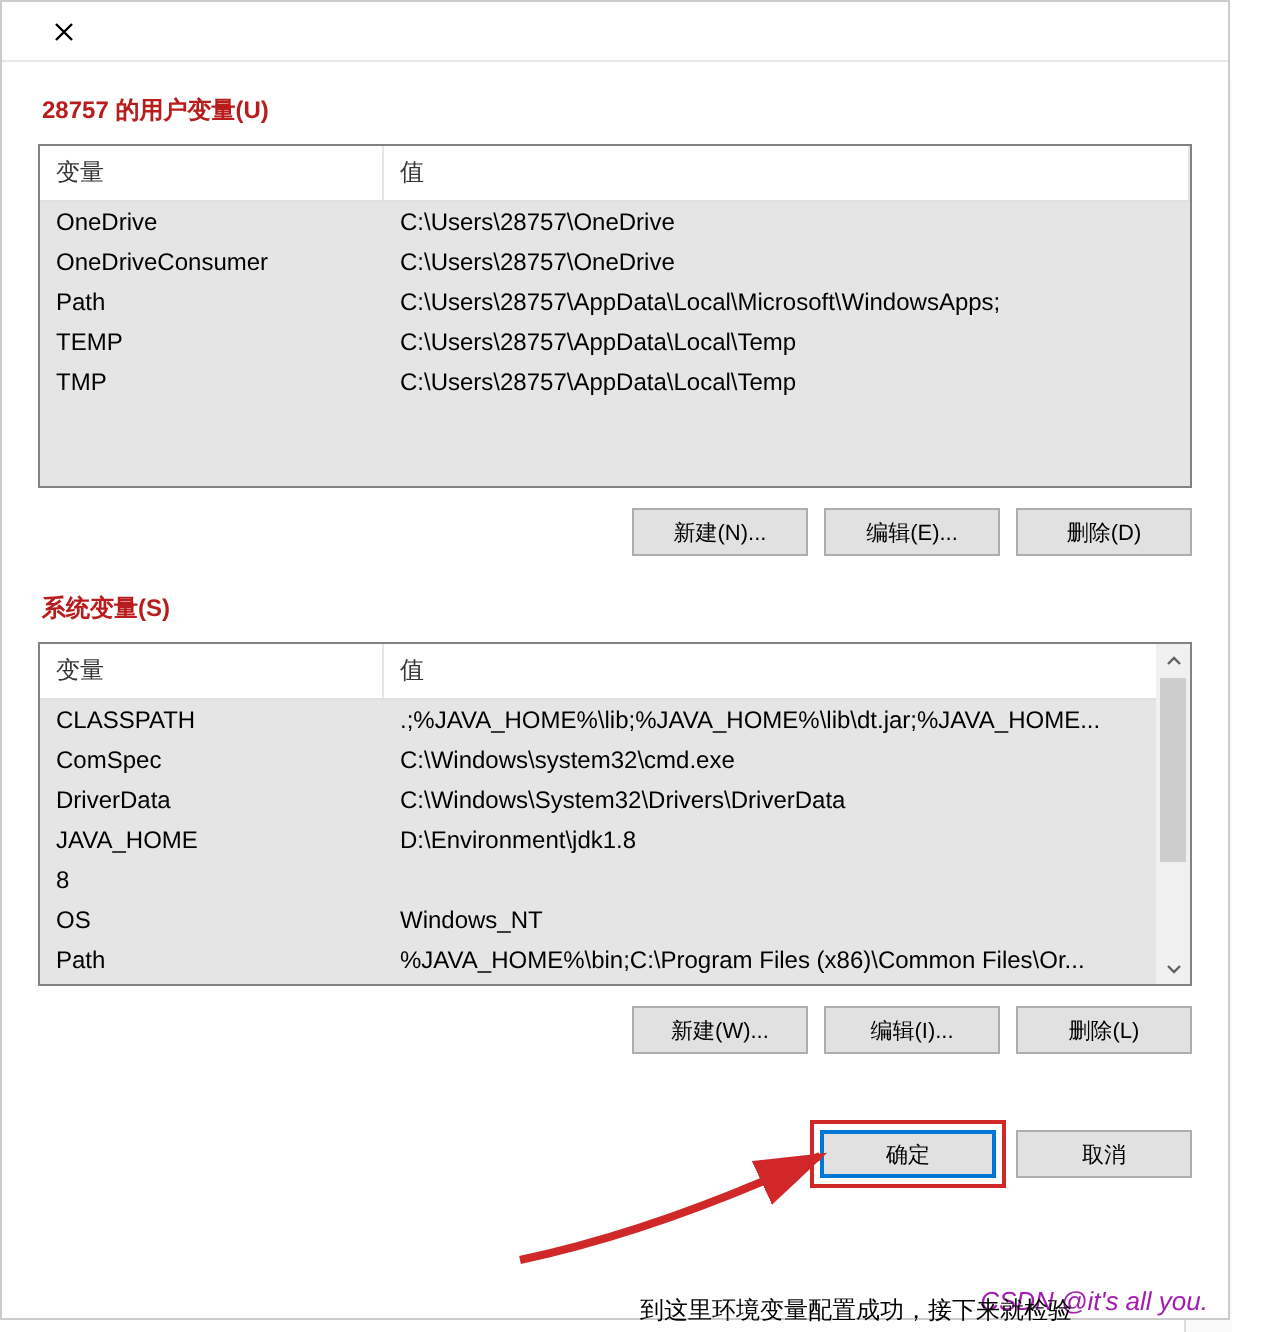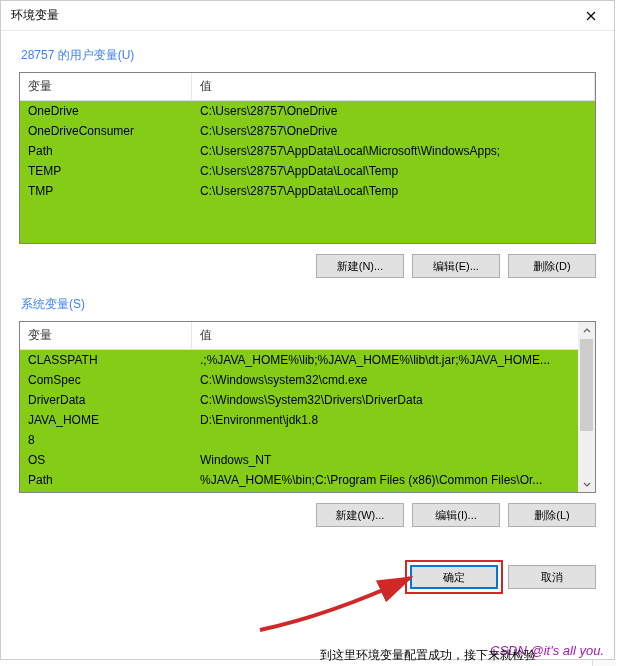--- a/index.html
+++ b/index.html
@@ -4,22 +4,22 @@
 <style>
 * { box-sizing: border-box; margin: 0; padding: 0; }
 body { font-family: "Microsoft YaHei", "Segoe UI", Tahoma, sans-serif; font-size: 12px; background: #fff; color: #000; width: 632px; height: 666px; position: relative; overflow: hidden; }
 .dialog { position: absolute; left: 0; top: 0; width: 615px; height: 660px; border: 1px solid #ccc; background: #fff; }
 .titlebar { height: 30px; display: flex; align-items: center; padding: 0 2px 0 10px; border-bottom: 1px solid #e8e8e8; }
 .titlebar .title { flex: 1; font-size: 12px; }
 .titlebar .close { width: 42px; height: 28px; display: flex; align-items: center; justify-content: center; cursor: pointer; }
 .titlebar .close svg { width: 10px; height: 10px; }
 .body { padding: 10px 18px 12px 18px; }
 .group { margin-bottom: 18px; }
-.group-label { font-size: 12px; margin: 6px 0 8px 2px; color: #3b82f6; }
-.table-wrap { border: 1px solid #828282; background: #84cc16; position: relative; }
+.group-label { font-size: 12px; margin: 6px 0 8px 2px; color: #b91c1c; font-weight: bold; }
+.table-wrap { border: 1px solid #828282; background: #e5e5e5; position: relative; }
 .table-wrap.user { height: 172px; }
 .table-wrap.sys { height: 172px; }
 .thead { display: flex; border-bottom: 1px solid #e0e0e0; background: #fff; }
 .th { padding: 5px 8px; font-size: 12px; color: #333; border-right: 1px solid #e6e6e6; }
 .th.var { width: 172px; }
 .th.val { flex: 1; }
 .tbody { overflow-y: auto; }
 .table-wrap.user .tbody { height: 144px; }
 .table-wrap.sys .tbody { height: 144px; }
 .trow { display: flex; }
@@ -42,21 +42,20 @@
 </style>
 </head>
 <body>
 
 <div class="outer-panel">
   <div style="position:absolute;top:118px;left:4px;font-size:11px;color:#666">cle</div>
 </div>
 
 <div class="dialog">
   <div class="titlebar">
-    <div class="title">环境变量</div>
     <div class="close">
       <svg viewBox="0 0 10 10">
           <path d="M1 1 L9 9 M9 1 L1 9" stroke="#000" stroke-width="1.2"></path>
         </svg>
     </div>
   </div>
 
   <div class="body">
 
     <div class="group">

